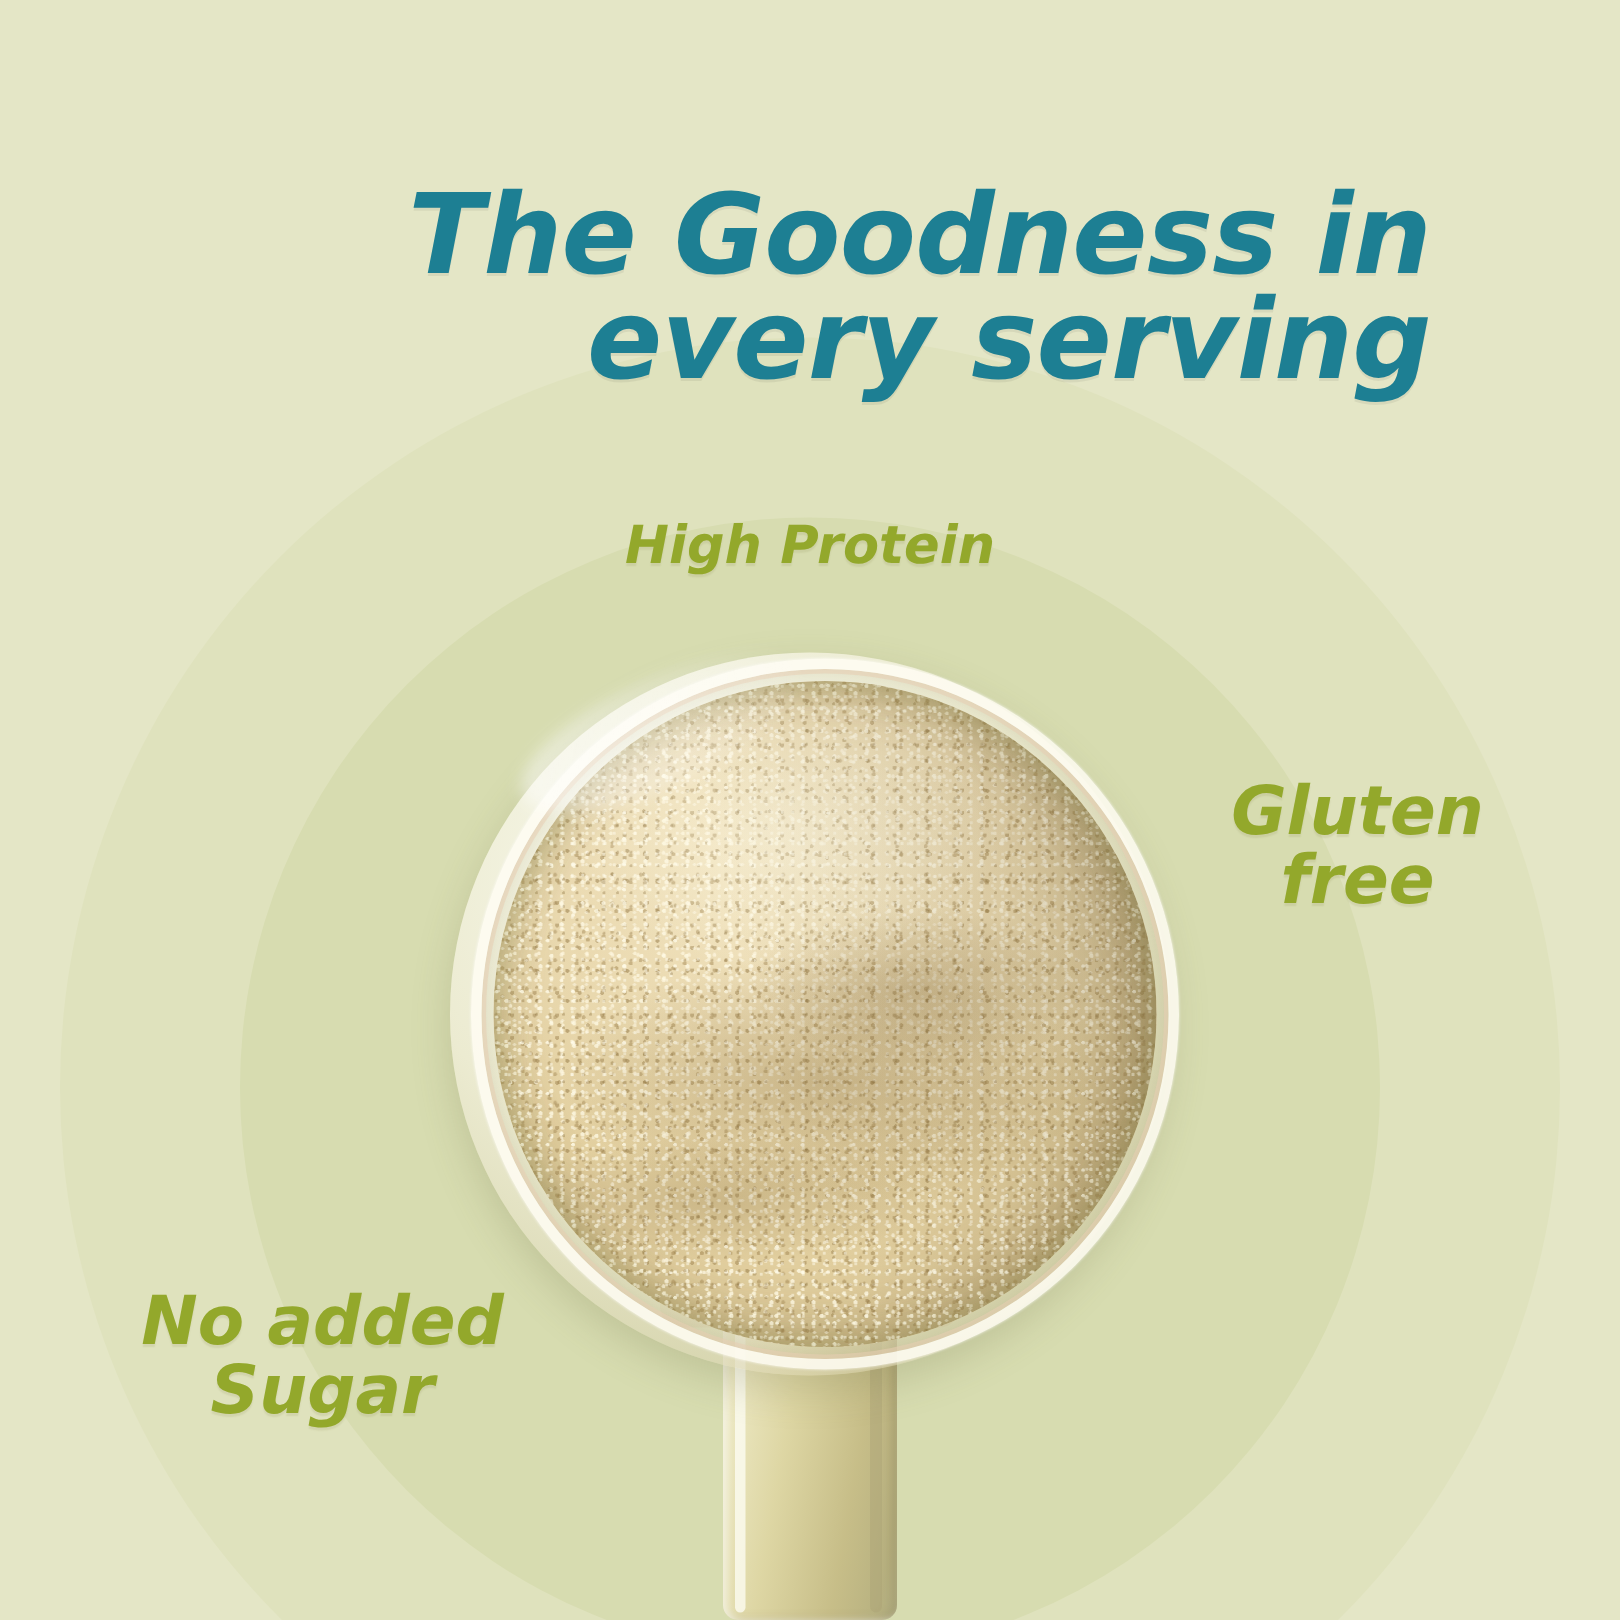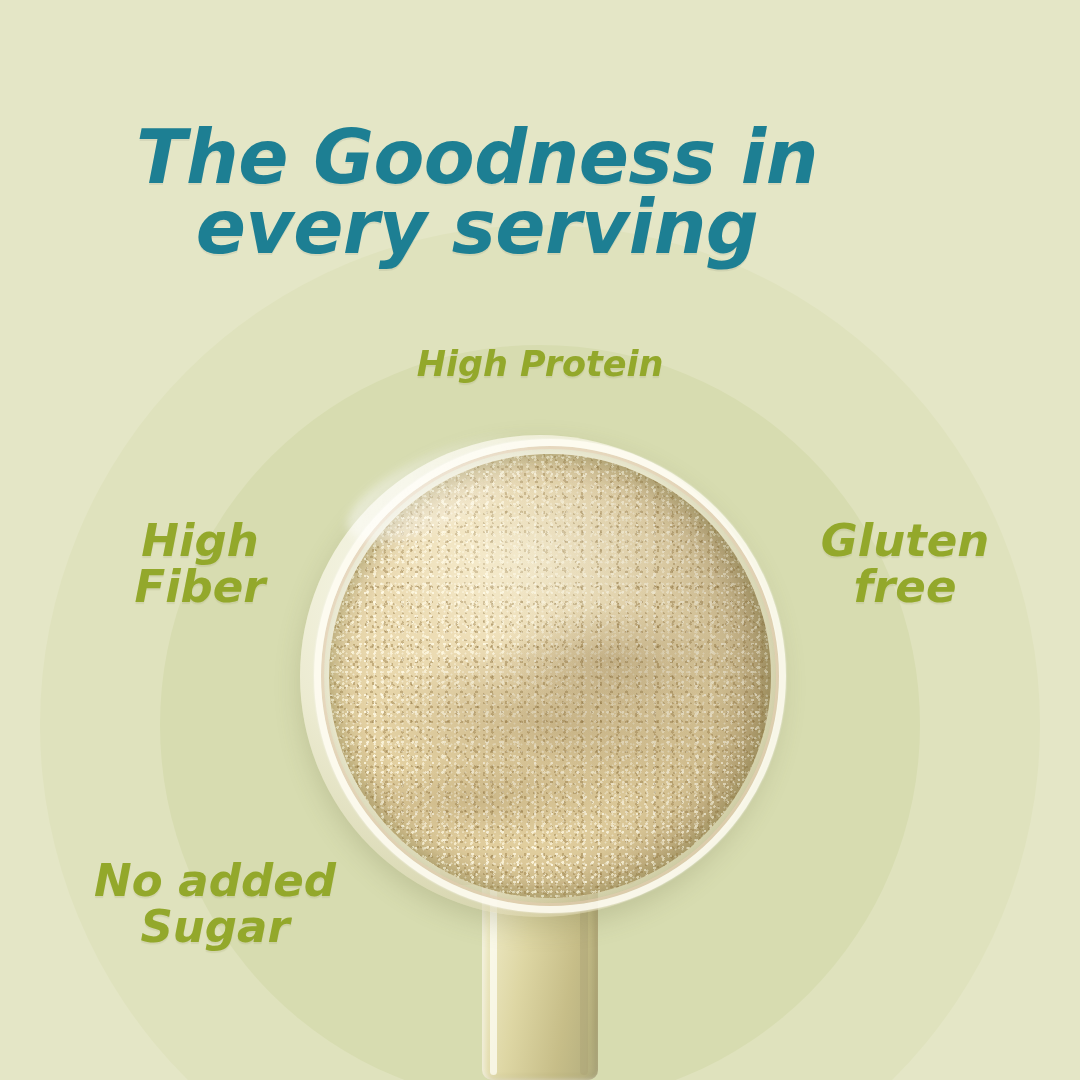--- a/index.html
+++ b/index.html
@@ -17,21 +17,21 @@
     background:#dfe2bd;
   }
   #ring-inner{
     width:760px;height:760px;left:160px;top:345px;
     background:#d7dcb0;
   }
 
   
   #title{
     position:absolute;left:0;top:72px;width:954px;
-    text-align:center;
+    text-align:right;
     color:#1d7f93;
     font-size:74px;
     line-height:0.95;
     font-weight:800;
     letter-spacing:-0.5px;
     font-style:italic;
     text-shadow:0 2px 0 rgba(0,0,0,0.06);
     font-family:"DejaVu Sans","Liberation Sans",sans-serif;
   }
   #title .line{display:block;}
@@ -204,22 +204,20 @@
         <div id="powder-shadow-right"></div>
         <div id="powder-edge-tint"></div>
       </div>
       <div id="scoop-rim"></div>
       <div id="scoop-rim-gloss"></div>
     </div>
   </div>
 
   <div class="benefit" id="benefit-high-protein">High Protein</div>
 
-  <div class="benefit" id="benefit-high-fiber">High
-Fiber</div>
 
   <div class="benefit" id="benefit-gluten-free">Gluten
 free</div>
 
   <div class="benefit" id="benefit-no-added-sugar">No added
 Sugar</div>
 
 
 </div>
 

